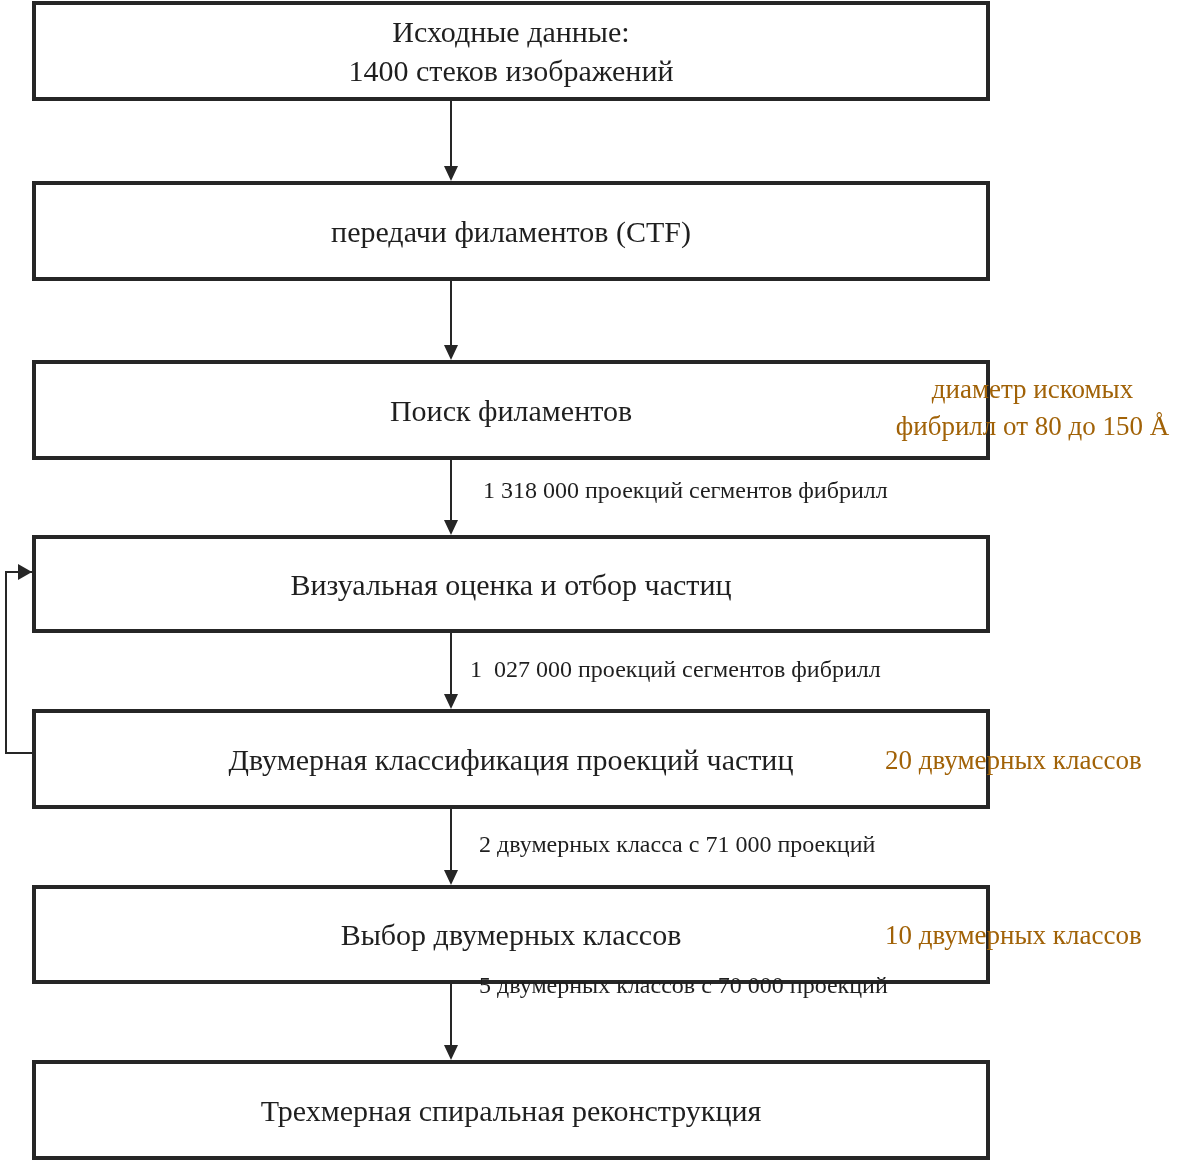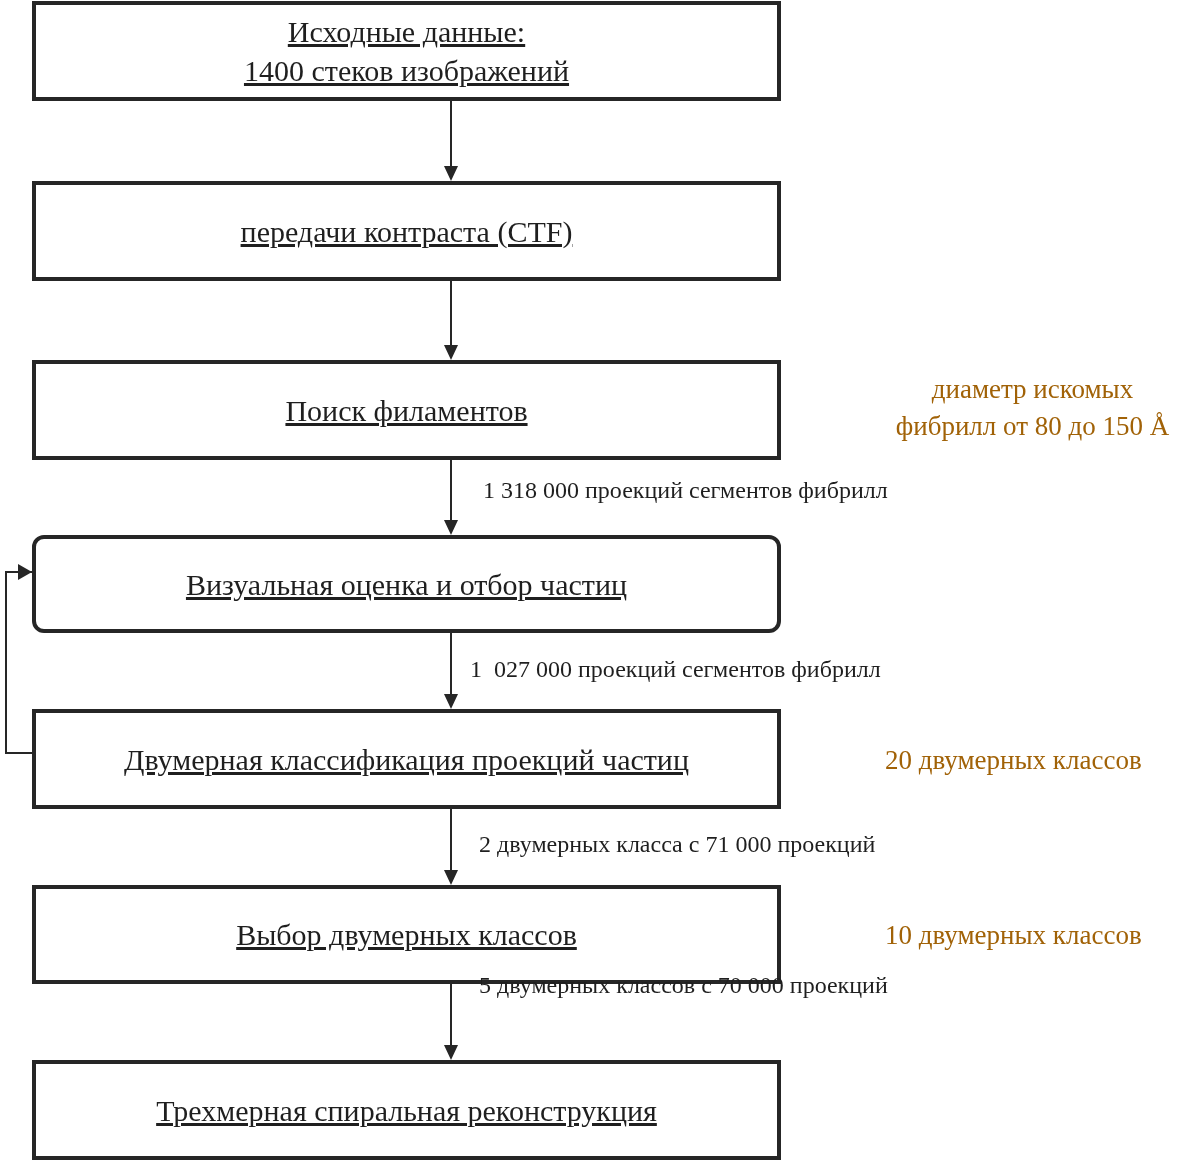--- a/index.html
+++ b/index.html
@@ -12,37 +12,36 @@
     width: 1185px;
     height: 1162px;
     background: #ffffff;
     font-family: "Liberation Serif", "DejaVu Serif", serif;
     color: #1f1f1f;
     overflow: hidden;
   }
   .box {
     position: absolute;
     left: 32px;
-    width: 749px;
+    width: 958px;
     box-sizing: border-box;
     border: 4px solid #262626;
     background: #ffffff;
     display: flex;
     flex-direction: column;
     align-items: center;
     justify-content: center;
     text-align: center;
     font-size: 30px;
     line-height: 39px;
-    text-decoration: underline;
   }
   #box-source        { top: 1px;    height: 100px; }
   #box-drift-ctf     { top: 181px;  height: 100px; }
   #box-filament      { top: 360px;  height: 100px; }
-  #box-visual        { top: 535px;  height: 98px; border-radius: 12px;  }
+  #box-visual        { top: 535px;  height: 98px;  }
   #box-class2d       { top: 709px;  height: 100px; }
   #box-select2d      { top: 885px;  height: 99px;  }
   #box-recon3d       { top: 1060px; height: 100px; }
 
   .arrow-line {
     position: absolute;
     left: 450px;
     width: 2px;
     background: #262626;
   }
@@ -115,21 +114,21 @@
 <body>
 
 <div class="canvas">
 
   <div class="box" id="box-source">
     <div>Исходные данные:</div>
     <div>1400 стеков изображений</div>
   </div>
 
   <div class="box" id="box-drift-ctf">
-    <div>передачи контраста (CTF)</div>
+    <div>передачи филаментов (CTF)</div>
   </div>
 
   <div class="box" id="box-filament">
     <div>Поиск филаментов</div>
   </div>
 
   <div class="box" id="box-visual">
     <div>Визуальная оценка и отбор частиц</div>
   </div>
 

